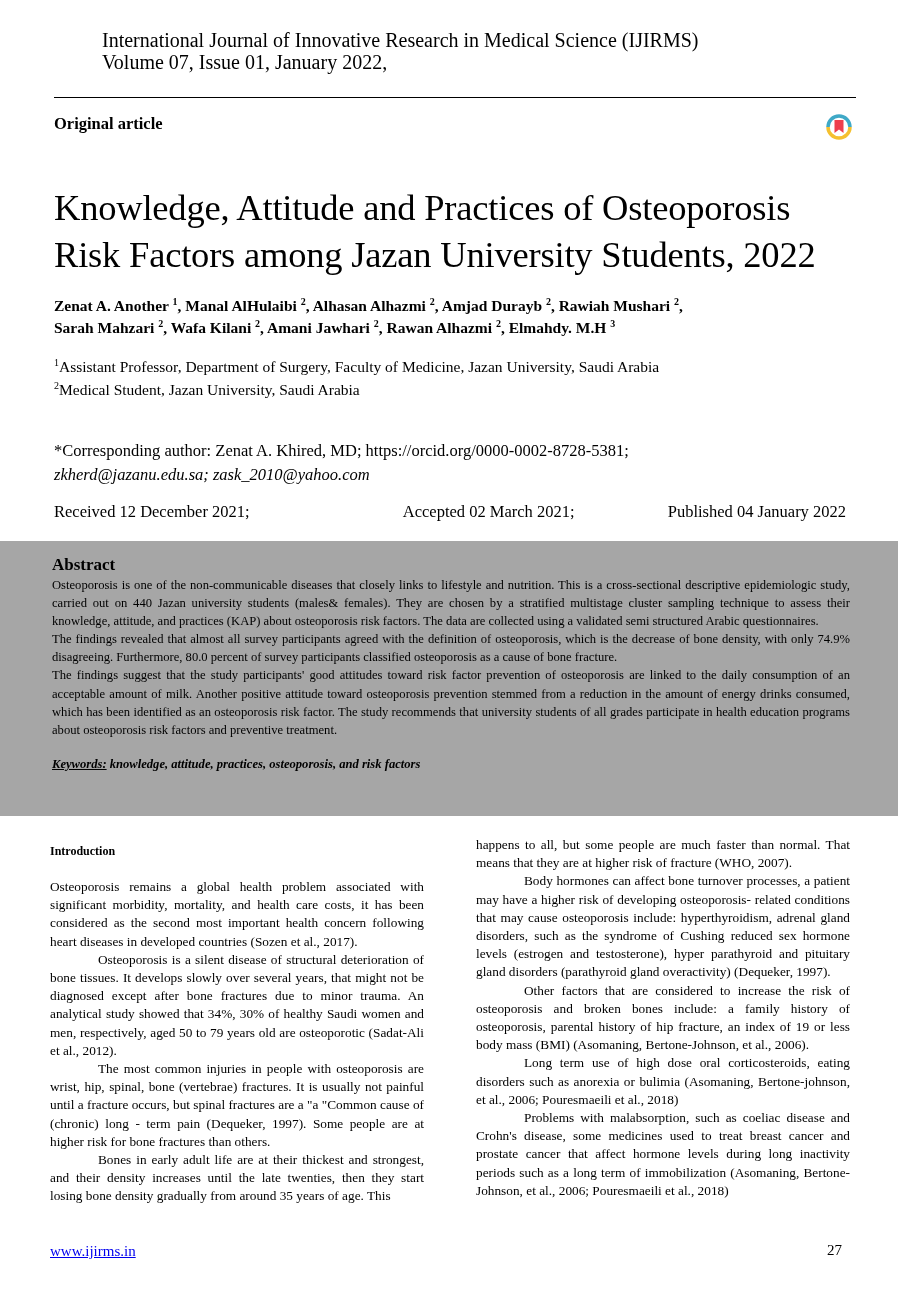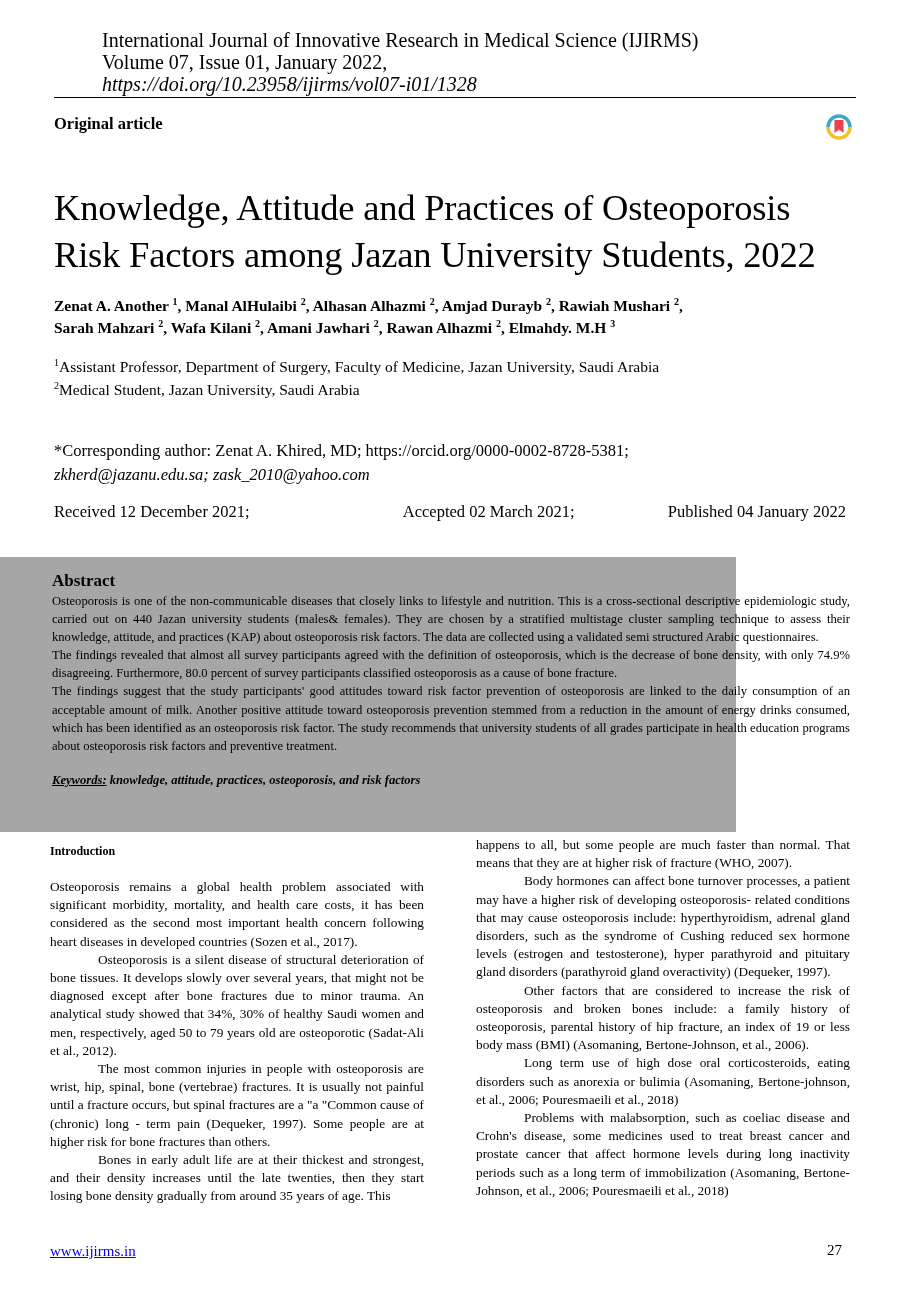--- a/index.html
+++ b/index.html
@@ -20,21 +20,21 @@
 
     .affiliations { position: absolute; left: 54px; top: 356px; width: 800px; font-size: 15.5px; line-height: 22.5px; }
     .affiliations sup { font-size: 10px; vertical-align: 6px; line-height: 0; }
 
     .corresponding { position: absolute; left: 54px; top: 439px; width: 800px; font-size: 16.5px; line-height: 24px; }
     .corresponding .emails { font-style: italic; }
 
     .dates { position: absolute; left: 54px; top: 502px; width: 792px; font-size: 16.5px; display: flex; justify-content: space-between; }
     .dates span:nth-child(2) { margin-left: 60px; }
 
-    .abstract-box { position: absolute; left: 0; top: 541px; width: 736px; height: 275px; background: #a6a6a6; margin-top: 16px; }
+    .abstract-box { position: absolute; left: 0; top: 541px; width: 898px; height: 275px; background: #a6a6a6; }
     .abstract-inner { position: absolute; left: 52px; top: 13px; width: 798px; }
     .abstract-title { font-size: 17px; font-weight: bold; line-height: 22px; }
     .abstract-text { font-size: 12.6px; line-height: 18.1px; text-align: justify; }
     .abstract-text p { margin: 0; }
     .keywords { margin-top: 18px; font-size: 12.6px; font-style: italic; font-weight: bold; }
     .keywords .kw-label { text-decoration: underline; }
 
     .col { position: absolute; width: 374px; font-size: 13.3px; line-height: 18.2px; text-align: justify; }
     .col-left { left: 50px; top: 841px; }
     .col-right { left: 476px; top: 836px; }
@@ -44,21 +44,20 @@
 
     .footer-link { position: absolute; left: 50px; top: 1243px; font-size: 15px; color: #0000ee; text-decoration: underline; }
     .page-num { position: absolute; left: 827px; top: 1242px; font-size: 15px; }
   </style>
 </head>
 <body>
 
 <div class="journal-header">
   <div>International Journal of Innovative Research in Medical Science (IJIRMS)</div>
   <div>Volume 07, Issue 01, January 2022,</div>
-  <div class="doi">https://doi.org/10.23958/ijirms/vol07-i01/1328</div>
 </div>
 <div class="header-rule"></div>
 
 <div class="article-type">Original article</div>
 <div class="crossmark">
   <svg width="26" height="26" viewBox="0 0 26 26">
     <path d="M13 2 A11 11 0 0 1 24 13" stroke="#3fa9c7" stroke-width="3.5" fill="none"></path>
     <path d="M24 13 A11 11 0 0 1 2 13" stroke="#f5c02f" stroke-width="3.5" fill="none"></path>
     <path d="M2 13 A11 11 0 0 1 13 2" stroke="#3fa9c7" stroke-width="3.5" fill="none"></path>
     <path d="M8.5 6 H17.5 V19 L13 15.5 L8.5 19 Z" fill="#ee3f4d"></path>

